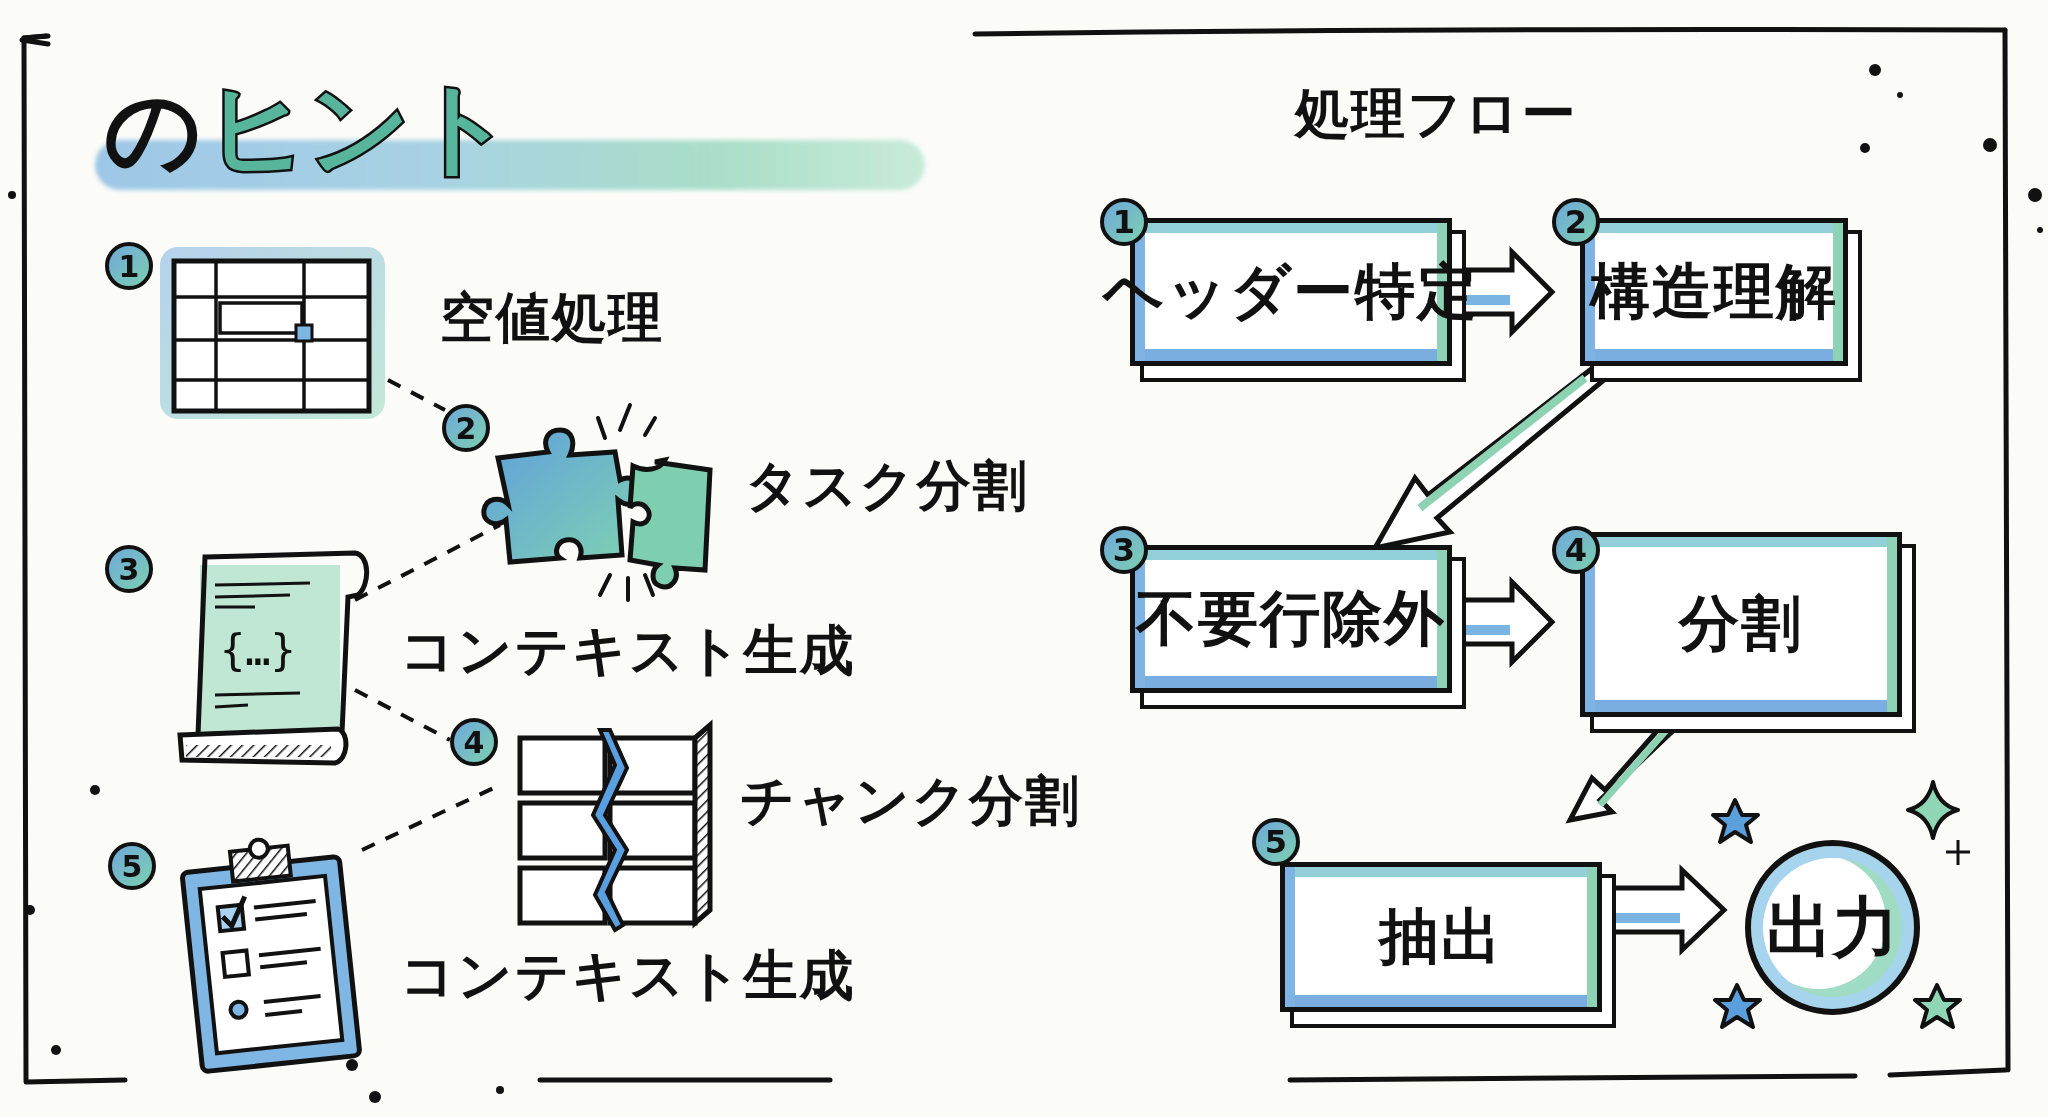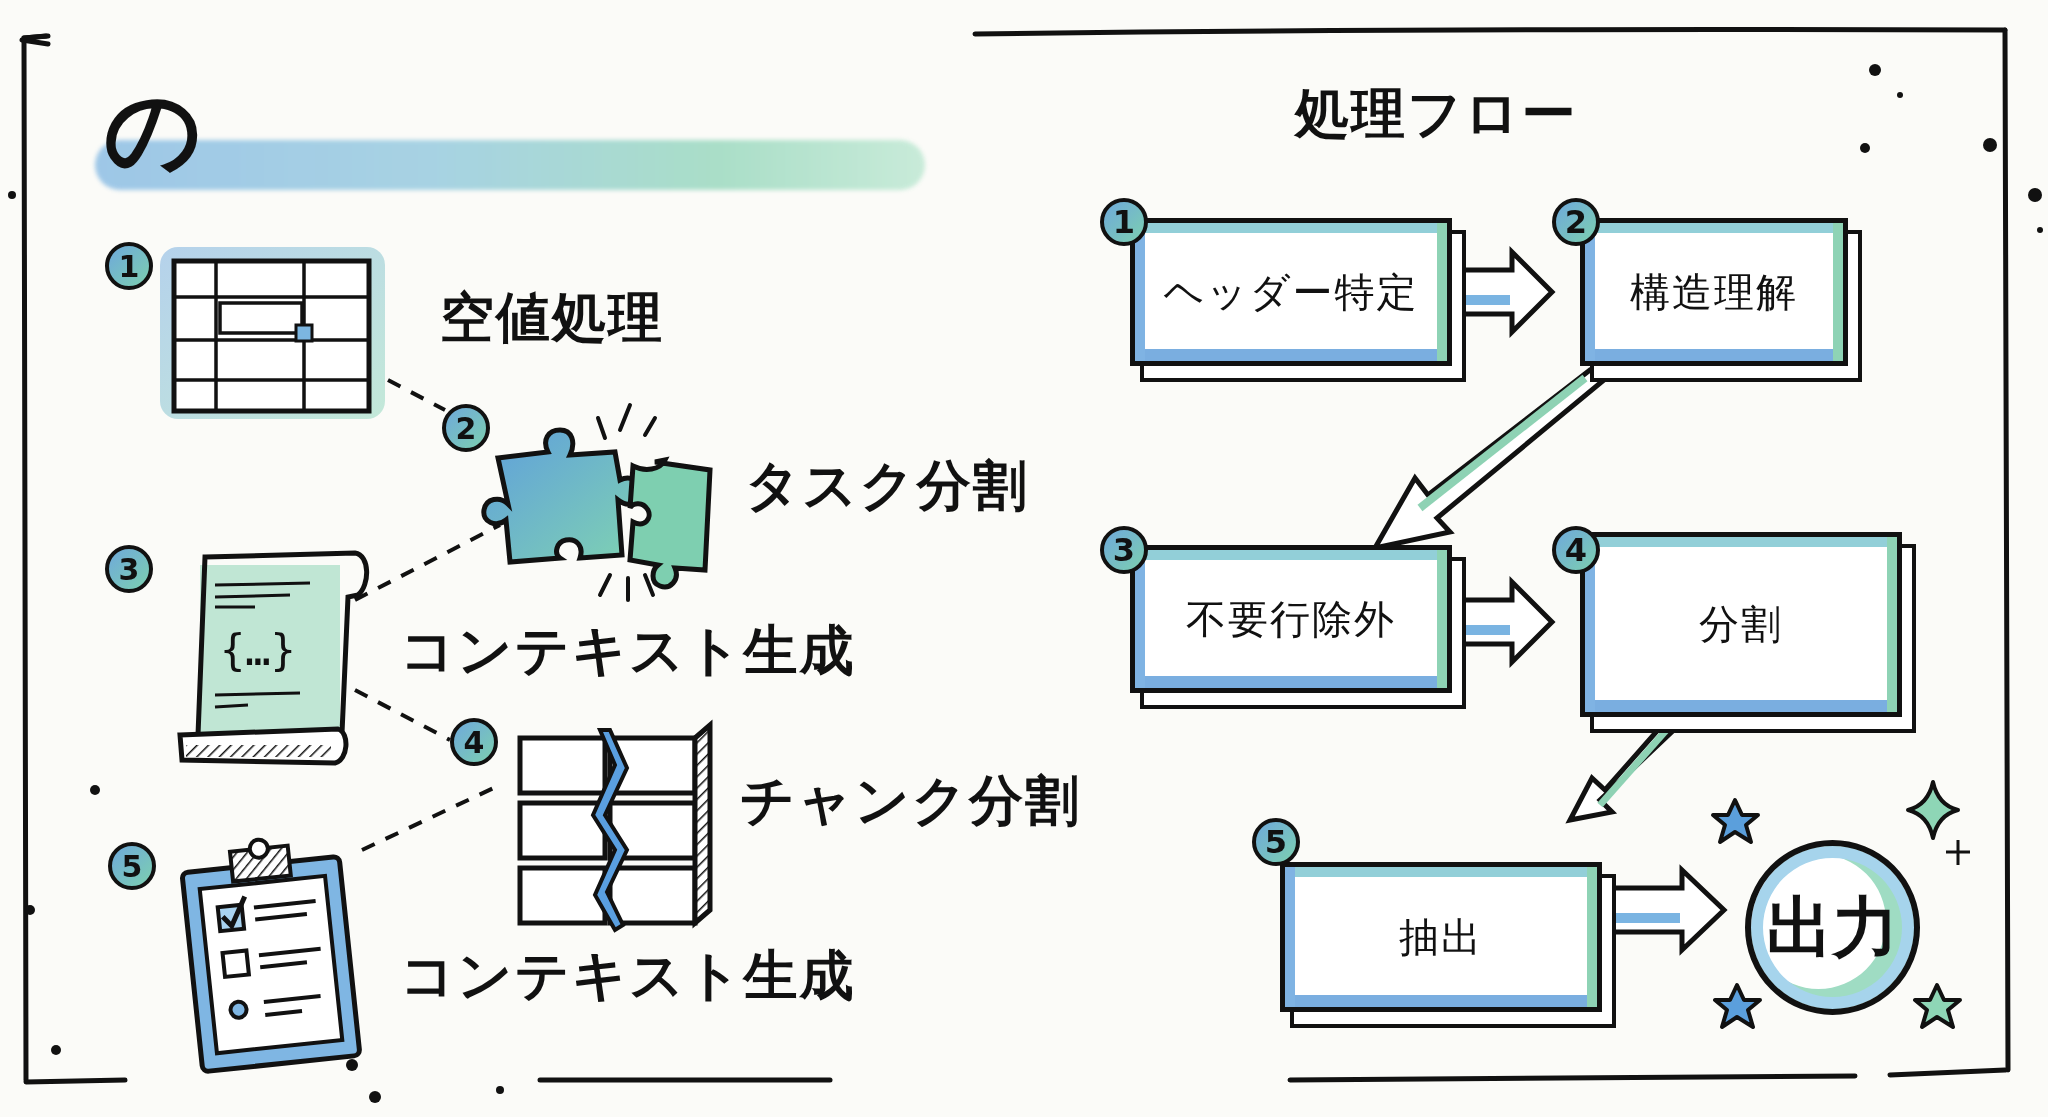--- a/index.html
+++ b/index.html
@@ -23,21 +23,21 @@
   .tip-label{font-size:54px;font-weight:bold;letter-spacing:2px;white-space:nowrap;}
   .badge{width:40px;height:40px;border:4px solid #111;border-radius:50%;
      background:linear-gradient(135deg,#6fa9db 0%,#7ccfb0 100%);display:flex;align-items:center;justify-content:center;
      font-size:30px;font-weight:bold;color:#111;box-sizing:content-box;}
 
   
   .fbox{position:absolute;background:#fff;border:5px solid #111;box-sizing:border-box;
      box-shadow:inset 10px 0 0 #7fb3e3, inset -10px 0 0 #8ed3b5, inset 0 10px 0 #92cfd8, inset 0 -12px 0 #7aaee0,
      12px 14px 0 -2px #fff, 12px 14px 0 2px #111;
      display:flex;align-items:center;justify-content:center;}
-  .fbox .txt{font-size:40px;font-weight:normal;letter-spacing:2px;white-space:nowrap;}
+  .fbox .txt{font-size:60px;font-weight:bold;letter-spacing:2px;white-space:nowrap;}
   .fbadge{position:absolute;width:40px;height:40px;border:4px solid #111;border-radius:50%;
      background:linear-gradient(135deg,#6fa9db 0%,#7ccfb0 100%);display:flex;align-items:center;justify-content:center;
      font-size:32px;font-weight:bold;}
   #output-circle{left:1745px;top:840px;width:175px;height:175px;border-radius:50%;border:6px solid #111;
      box-shadow:inset 0 0 0 12px #a6d4ec, inset -14px -6px 0 14px #9fdcc3;background:#fff;
      display:flex;align-items:center;justify-content:center;box-sizing:border-box;}
   #output-circle .txt{font-size:66px;font-weight:bold;}
 </style>
 </head>
 <body>
@@ -196,20 +196,21 @@
     <polygon points="1737,985 1744,1000 1760,1000 1748,1010 1753,1027 1737,1017 1722,1027 1727,1010 1715,1000 1730,1000" fill="#5b9fdc"></polygon>
     <polygon points="1937,985 1944,1000 1960,1000 1948,1010 1953,1027 1937,1017 1922,1027 1927,1010 1915,1000 1930,1000" fill="#8ed6b6"></polygon>
     <path d="M1933 782 Q1938 805 1958 810 Q1938 815 1933 838 Q1928 815 1908 810 Q1928 805 1933 782 Z" fill="#8ed6b6"></path>
     <path d="M1958 840 L1958 865 M1946 852 L1970 852" fill="none" stroke-width="3"></path>
   </g>
 </svg>
 
 <div class="abs" id="title-swash"></div>
 <div class="abs" id="title">
   <span class="title-jp">の</span>
+  <span class="title-kana">ヒント</span>
 </div>
 
 <div class="abs badge" style="left:105px;top:242px;">1</div>
 <div class="abs tip-label" style="left:440px;top:282px;">空値処理</div>
 
 <div class="abs badge" style="left:442px;top:404px;">2</div>
 <div class="abs tip-label" style="left:745px;top:450px;">タスク分割</div>
 
 <div class="abs badge" style="left:105px;top:545px;">3</div>
 <div class="abs tip-label" style="left:400px;top:615px;">コンテキスト生成</div>

